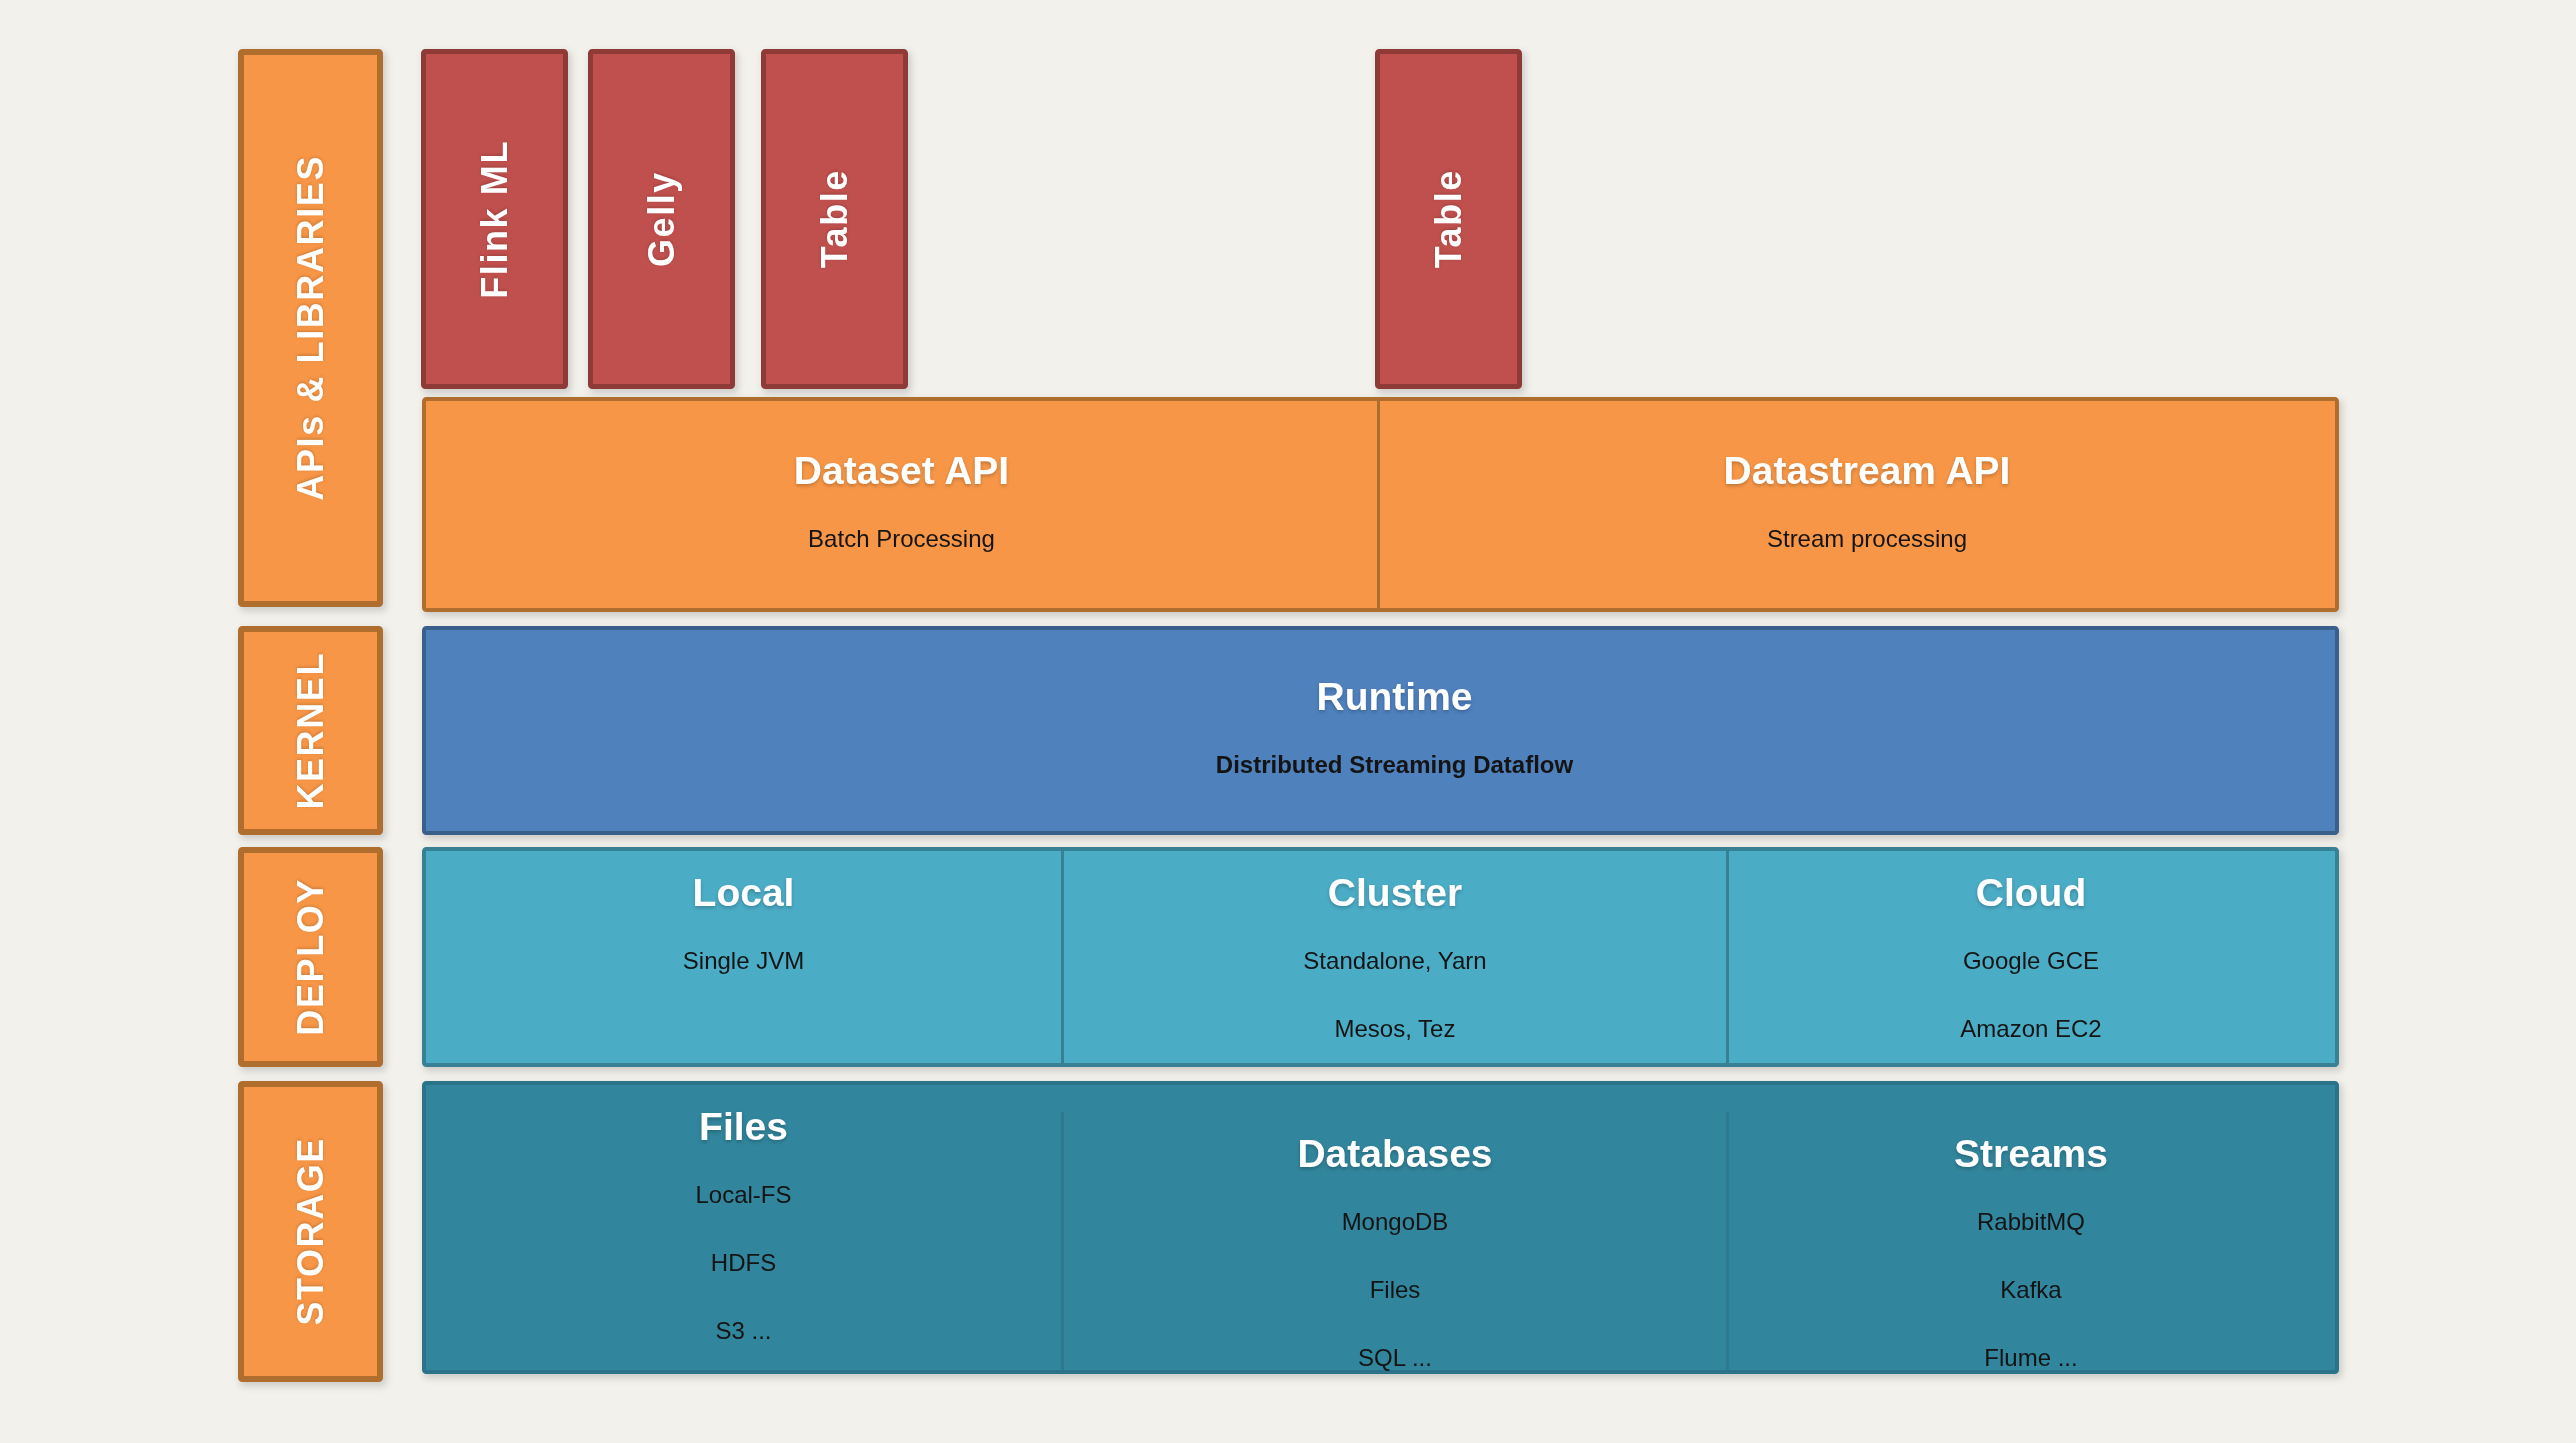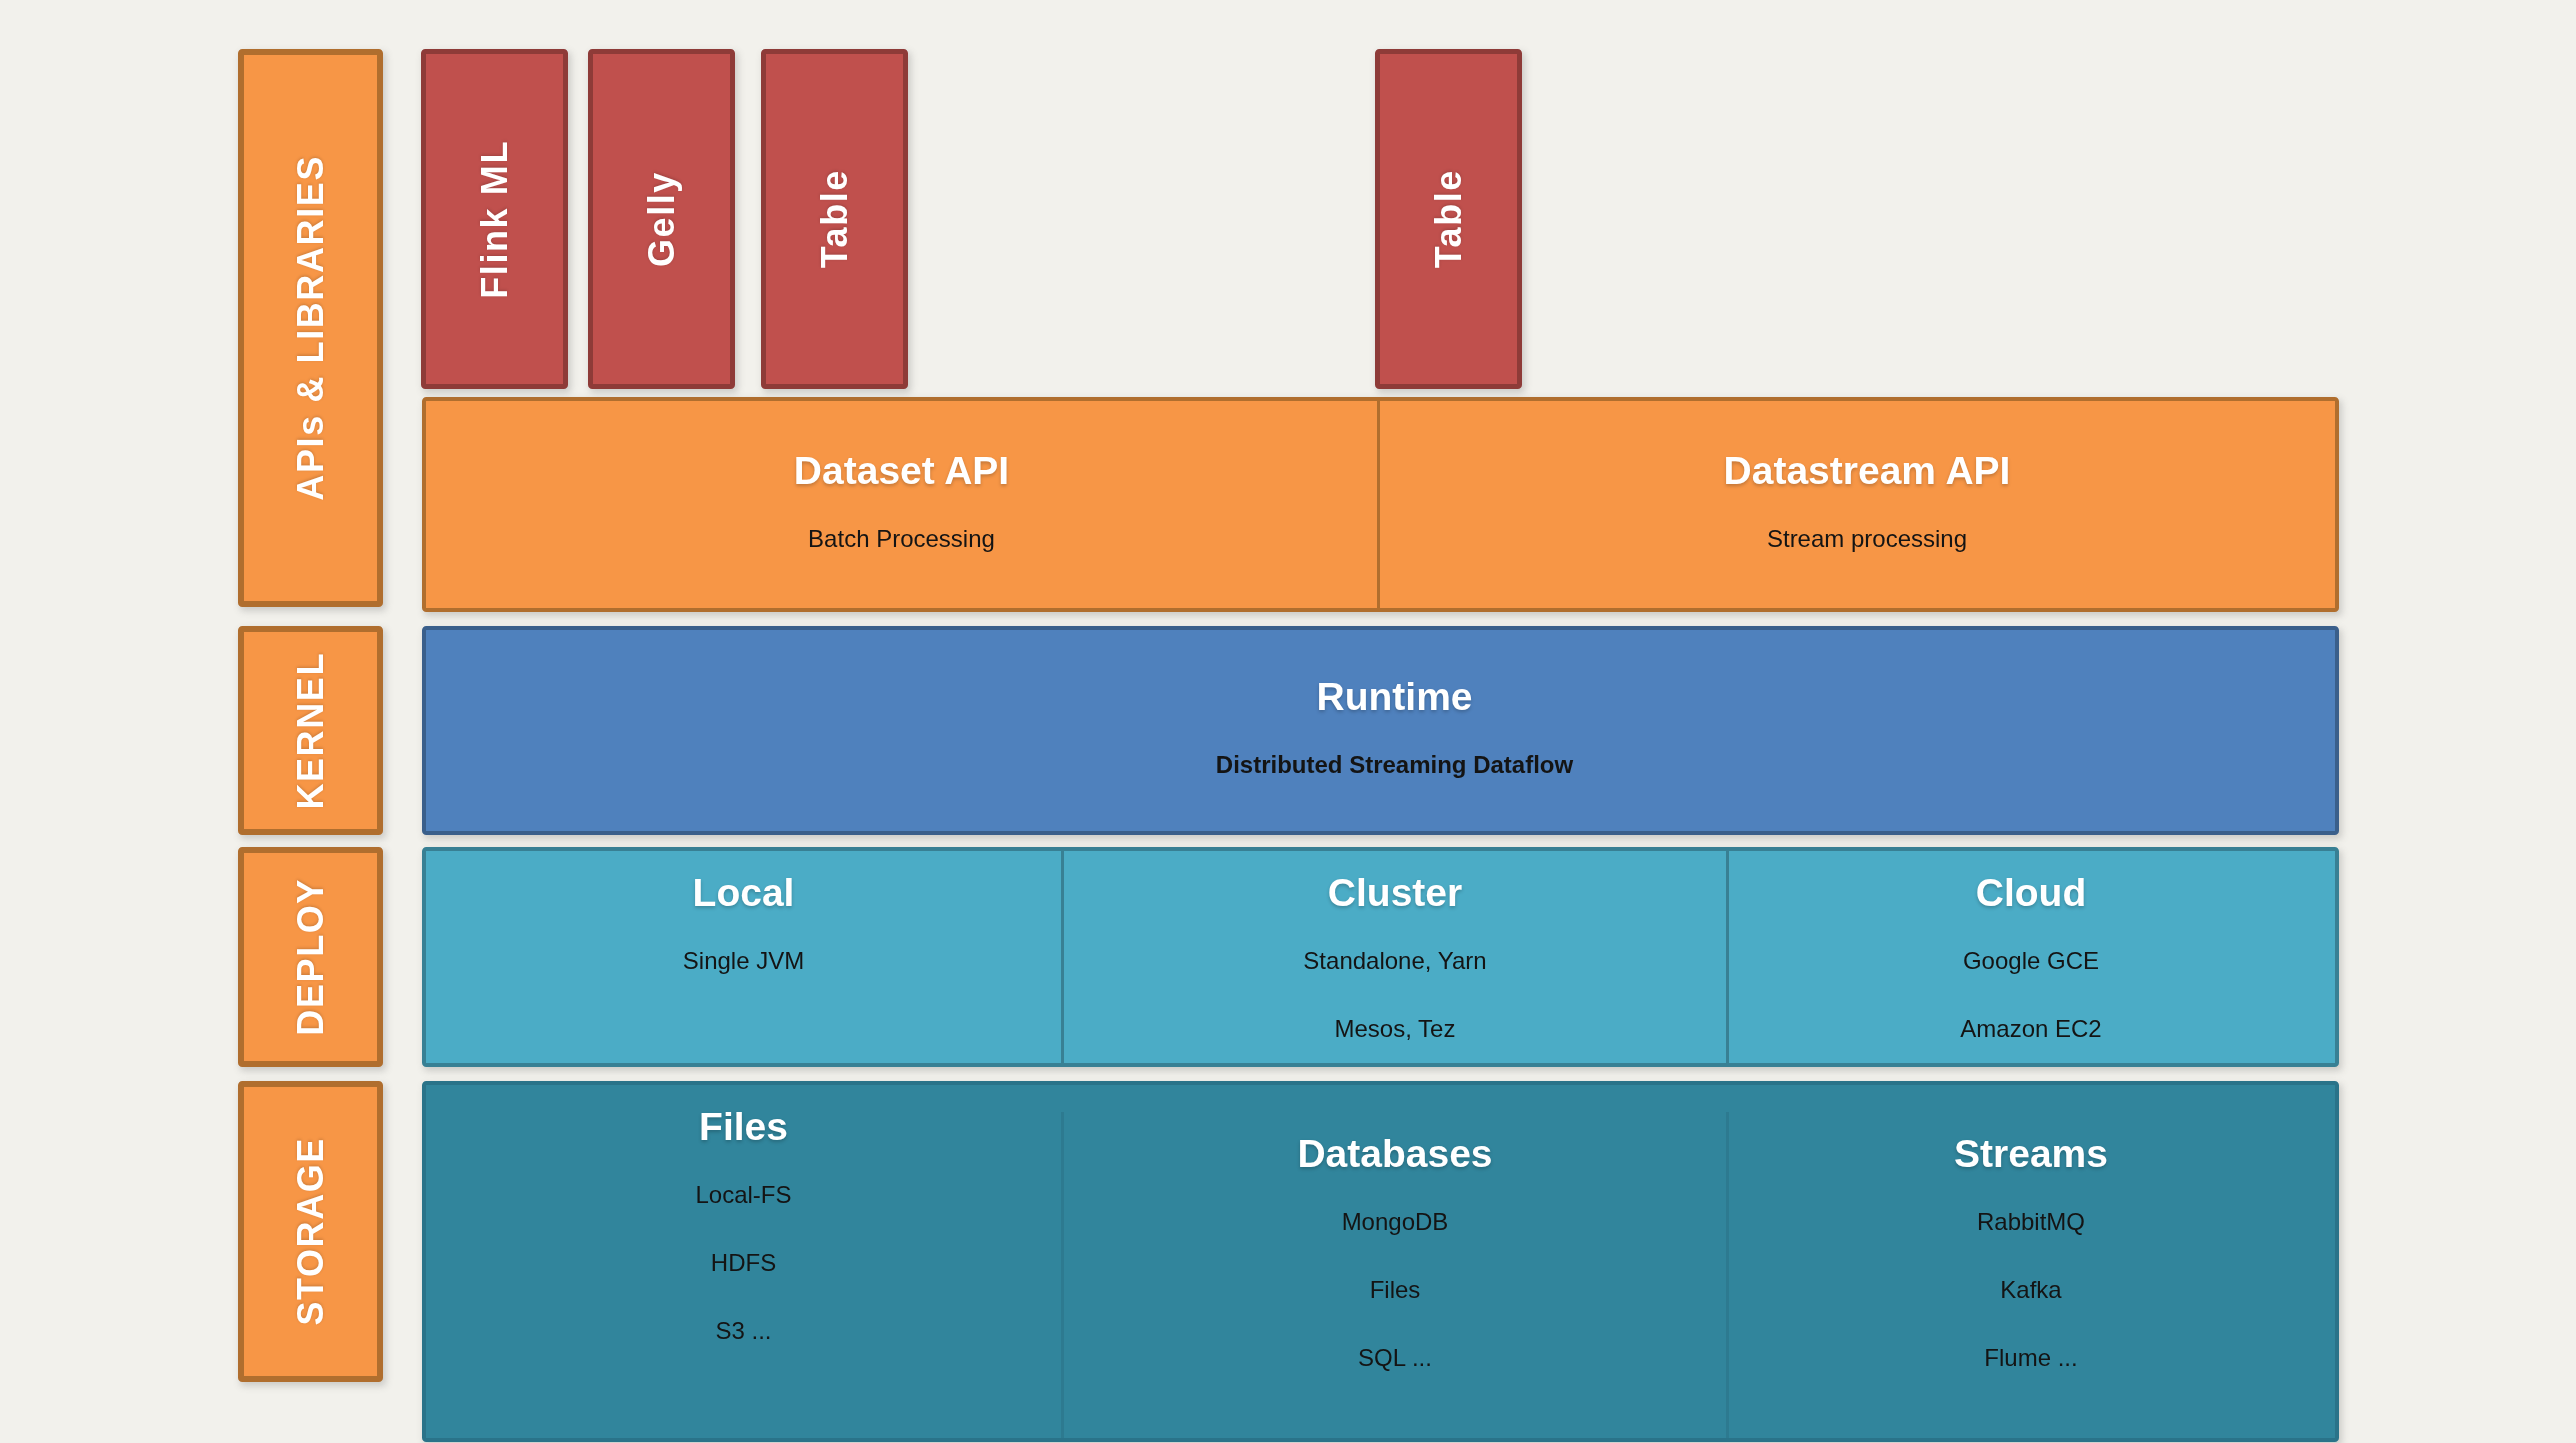--- a/index.html
+++ b/index.html
@@ -93,21 +93,21 @@
     top: 626px; height: 209px;
     background: var(--blue-fill);
     border: 4.9px solid var(--blue-border);
   }
   .layer-deploy {
     top: 847px; height: 220px;
     background: var(--teal-fill);
     border: 4.9px solid var(--teal-border);
   }
   .layer-storage {
-    top: 1081px; height: 361px;
+    top: 1081px; height: 293px;
     background: var(--dark-teal-fill);
     border: 4.9px solid var(--dark-teal-border);
   }
 
   .cell {
     display: flex;
     flex-direction: column;
     align-items: center;
     text-align: center;
   }

